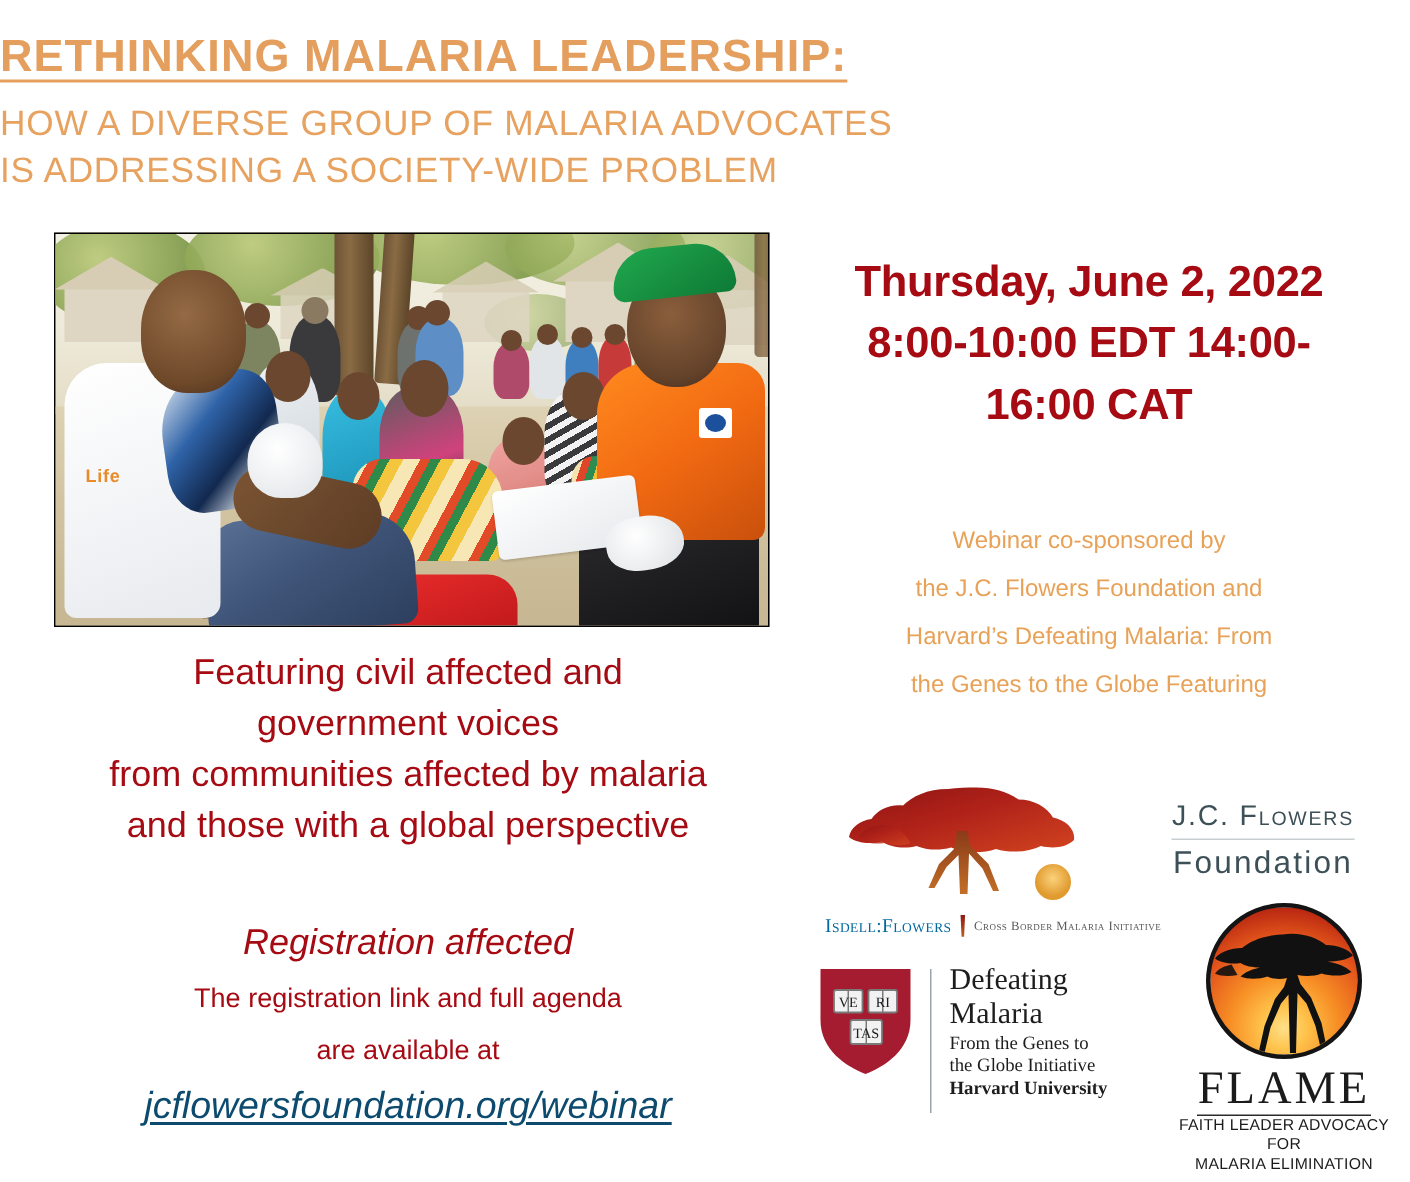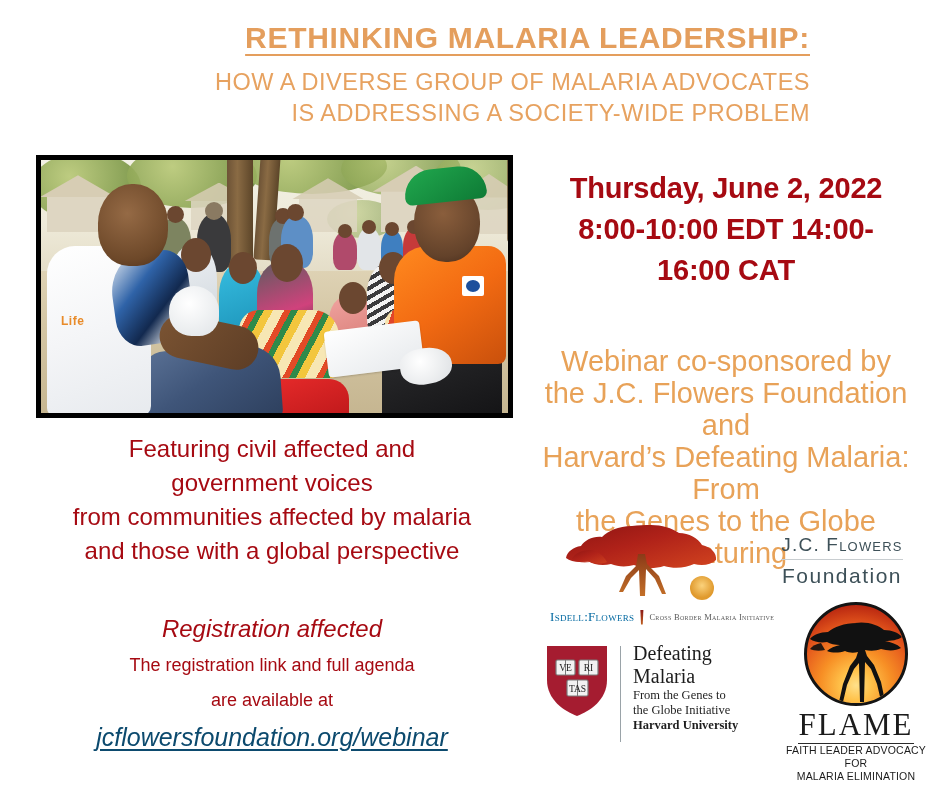--- a/index.html
+++ b/index.html
@@ -11,21 +11,21 @@
   }
   #poster {
     position: relative;
     width: 940px; height: 788px;
     background: #ffffff;
   }
 
   
   #header {
     position: absolute; left: 0; top: 18px; width: 810px;
-    text-align: right;
+    text-align: left;
   }
   #title-main {
     font-size: 30px;
     font-weight: 700;
     letter-spacing: 0.7px;
     color: #e49e5d;
     text-decoration: underline;
     text-underline-offset: 6px;
     text-decoration-thickness: 2px;
     line-height: 40px;
@@ -38,21 +38,21 @@
     letter-spacing: 0.5px;
     color: #e7a260;
     line-height: 31px;
   }
 
   
   #photo-frame {
     position: absolute;
     left: 36px; top: 155px;
     width: 477px; height: 263px;
-    border: 5px solid #000000;
+    border: 1px solid #000000;
     overflow: hidden;
     background: #cbb89b;
   }
   #photo { position: absolute; inset: 0; overflow: hidden; }
   
   .ph-sky {
     position: absolute; left: 0; top: 0; width: 100%; height: 46%;
     background: linear-gradient(180deg, #f3f1e6 0%, #eeead9 55%, #e3dcc6 100%);
   }
   .ph-ground {
@@ -219,21 +219,21 @@
   }
   .date-line {
     font-size: 29px; font-weight: 700; line-height: 41px;
     color: #a60a12; letter-spacing: -0.2px;
   }
   #sponsor-block {
     position: absolute; left: 520px; top: 345px; width: 412px;
     text-align: center;
   }
   .sponsor-line {
-    font-size: 29px; font-weight: 400; line-height: 32px;
+    font-size: 16px; font-weight: 400; line-height: 32px;
     color: #e8a258;
   }
 
   
   #logos { position: absolute; left: 536px; top: 520px; width: 400px; height: 258px; }
 
   
   #logo-isdell {
     position: absolute; left: 8px; top: 2px; width: 218px; height: 105px;
   }

